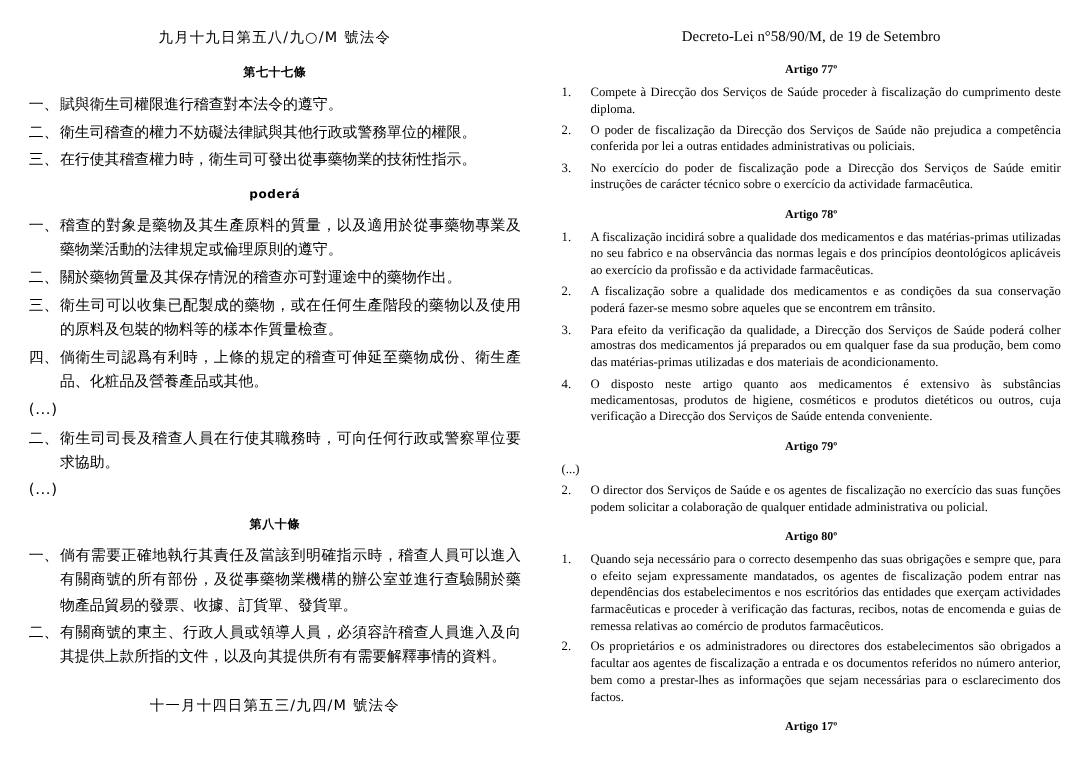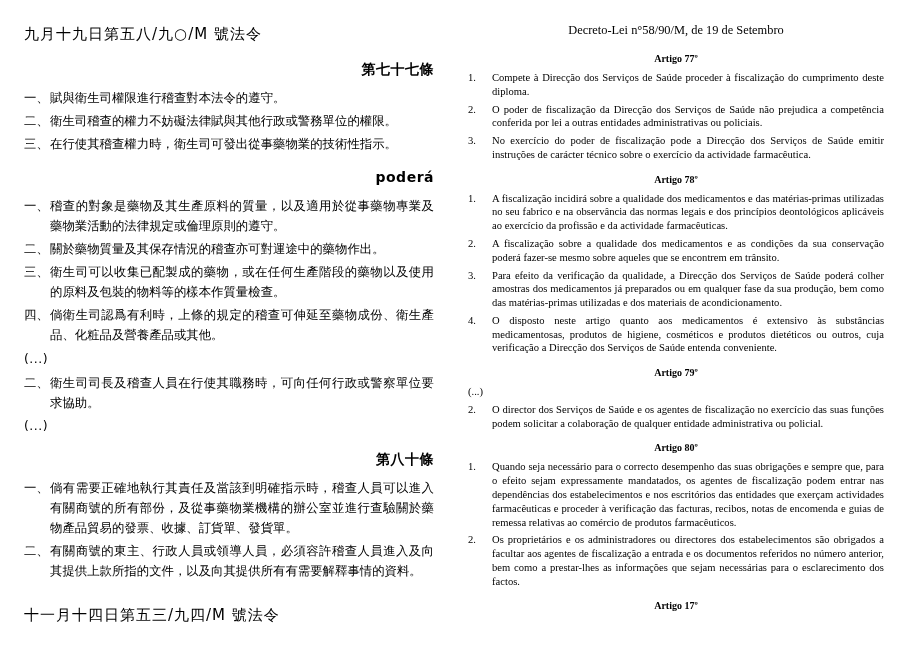--- a/index.html
+++ b/index.html
@@ -41,31 +41,32 @@
   }
 
   
   .zh {
     font-family: "DejaVu Sans", "Liberation Sans", sans-serif;
     font-size: 12.4px;
     line-height: 1.62;
     color: #000;
   }
   .zh .doc-title {
-    font-size: 15px;
+    text-align: center;
+    font-size: 12px;
     letter-spacing: 1px;
     margin: 0 0 12px 0;
     font-weight: normal;
   }
   .zh .doc-title.second {
     margin-top: 22px;
   }
   .zh .art-head {
-    text-align: right;
-    font-size: 14px;
+    text-align: center;
+    font-size: 10px;
     font-weight: bold;
     letter-spacing: 0.5px;
     margin: 12px 0 7px 0;
   }
   .zh .item {
     display: flex;
     align-items: flex-start;
     margin: 0 0 3px 0;
   }
   .zh .num {

